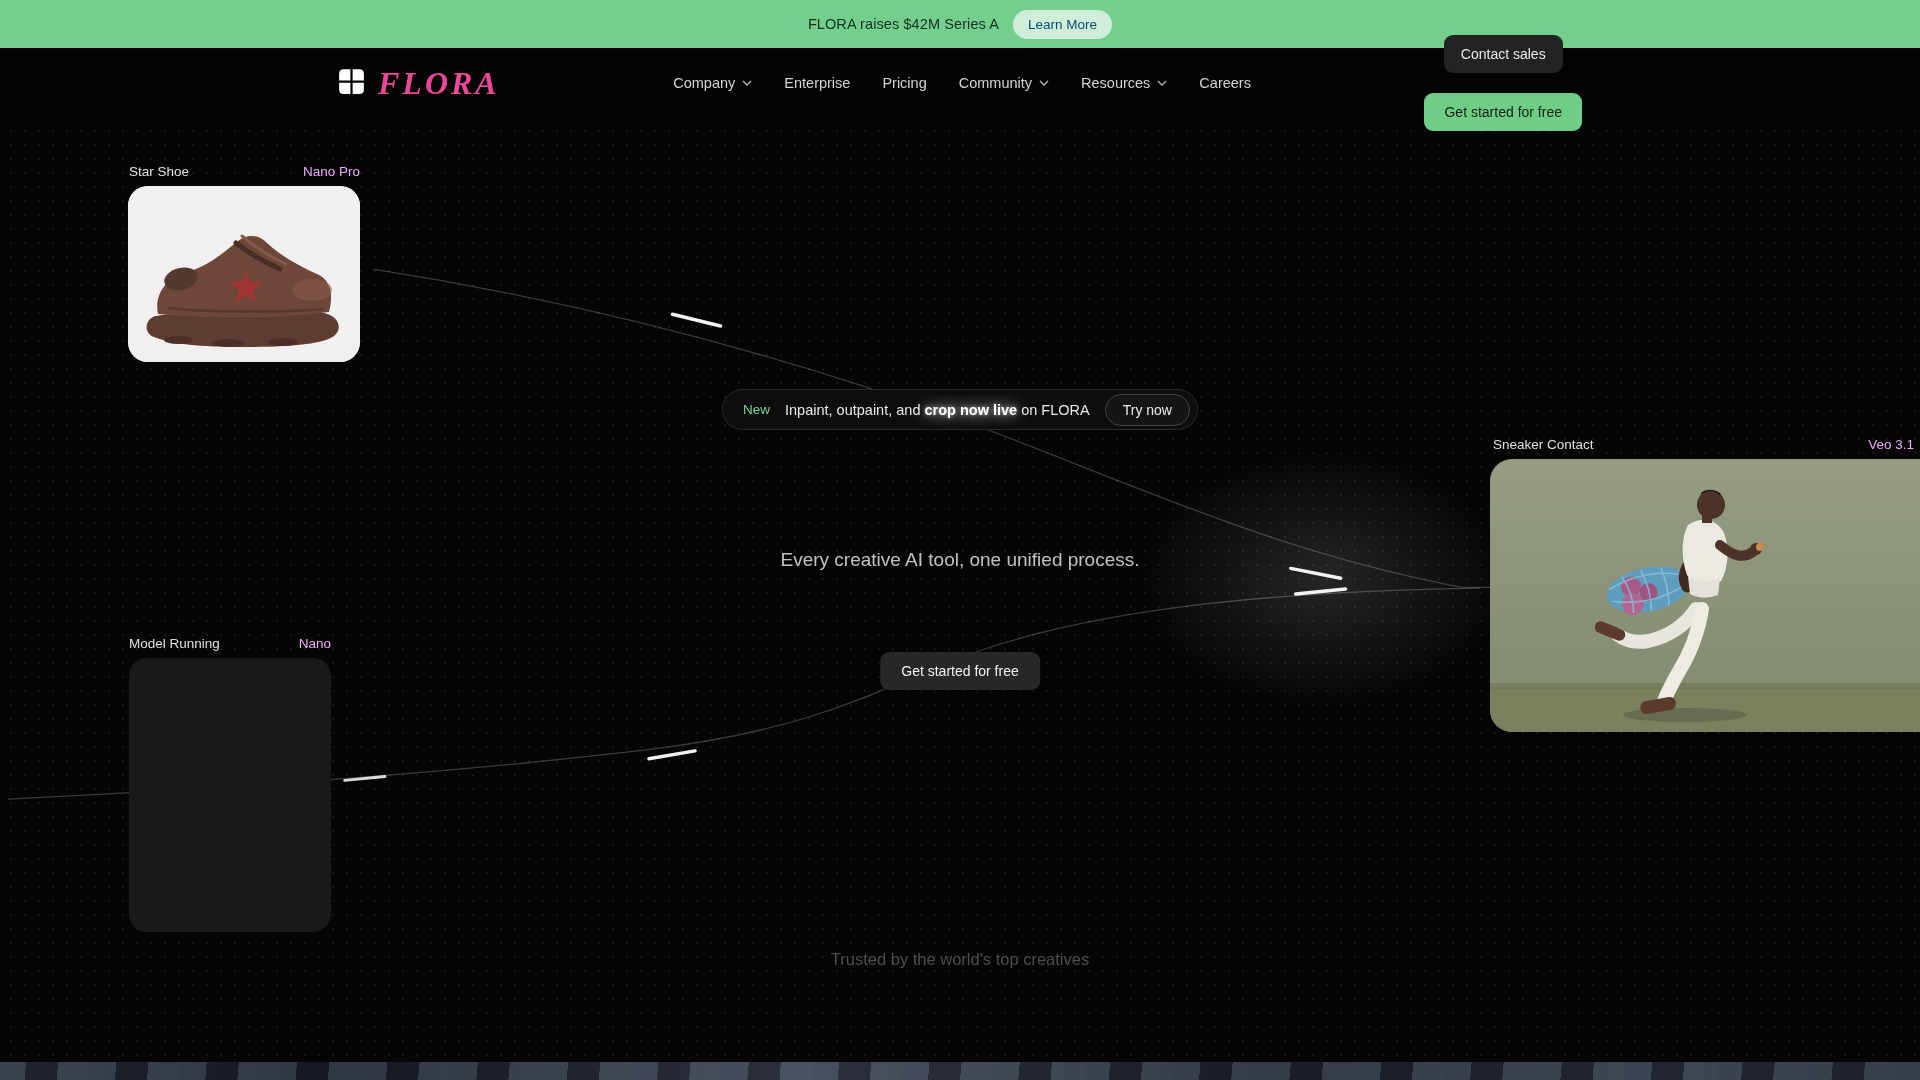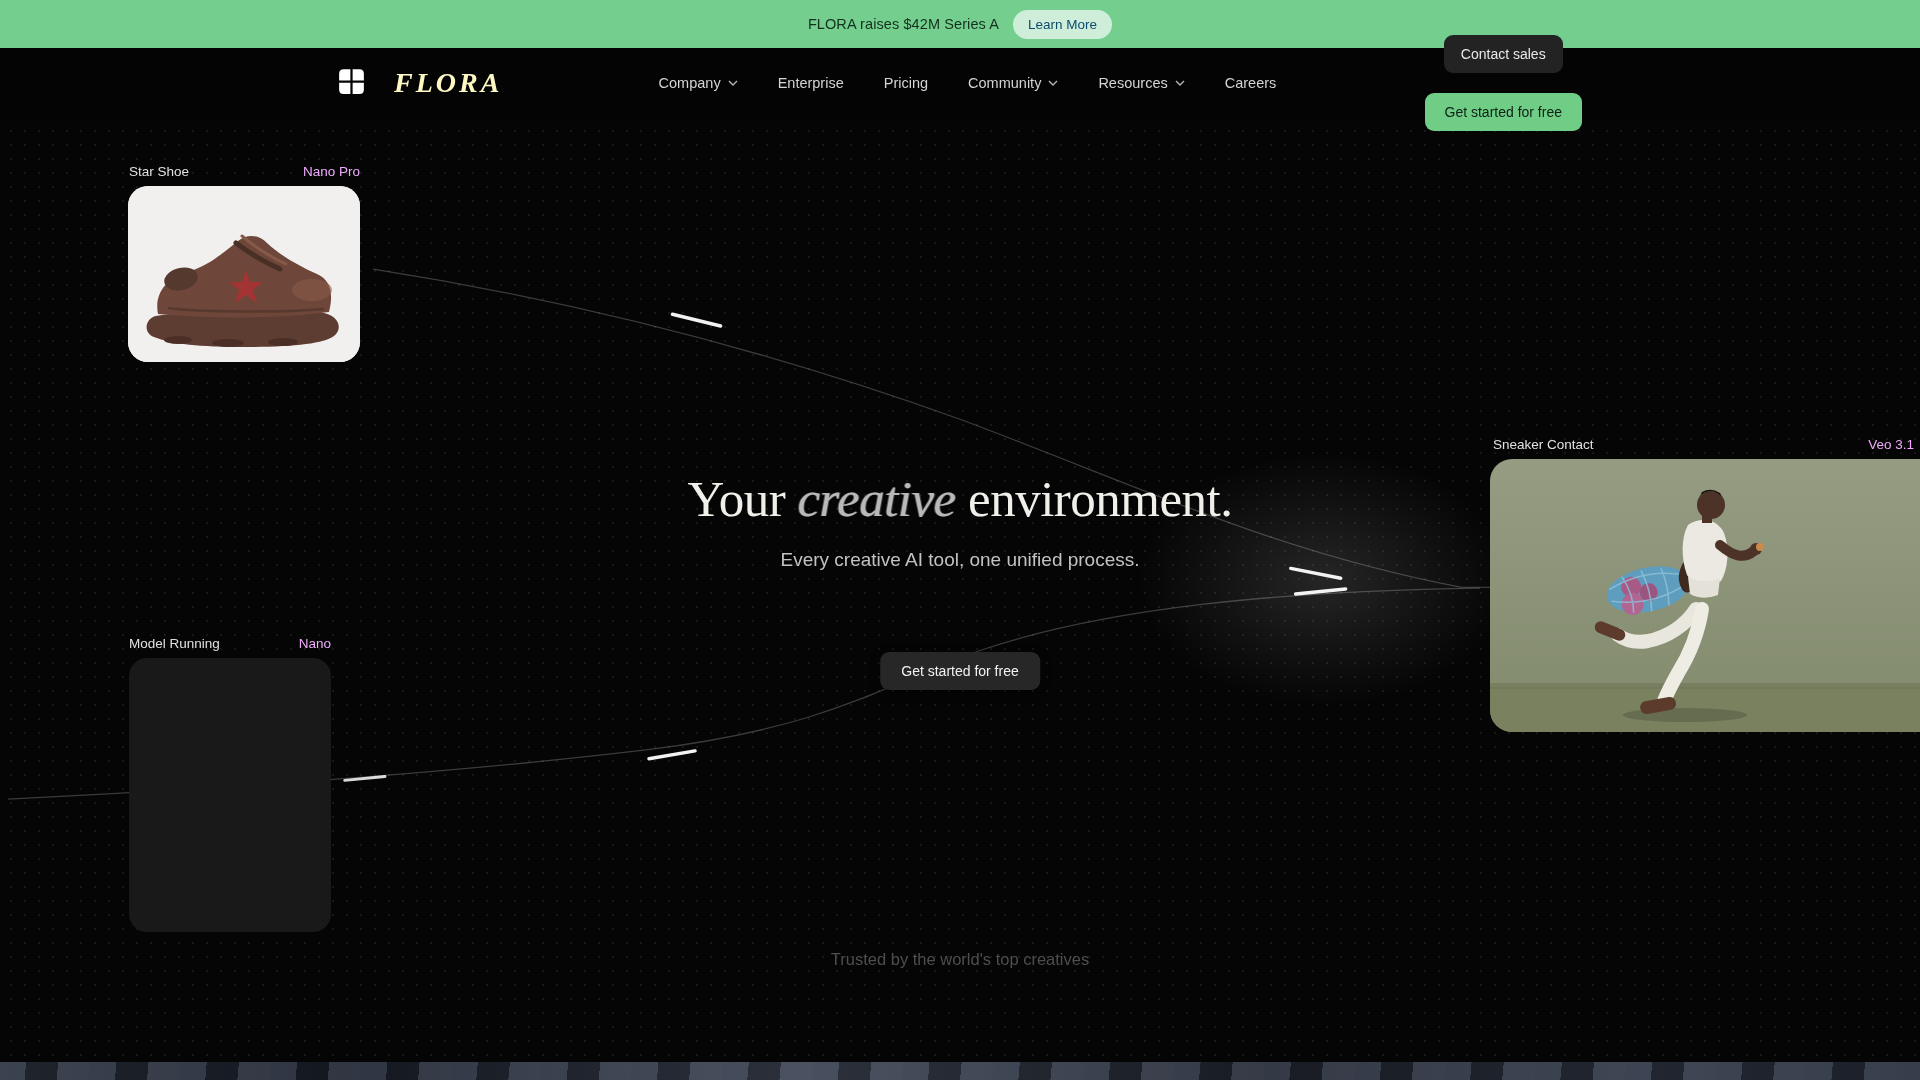--- a/index.html
+++ b/index.html
@@ -24,26 +24,26 @@
   
   .nav {
     position:absolute; top:48px; left:0; right:0; height:70px; background:#040404; z-index:10;
   }
   .nav-inner {
     margin:0 338px; height:100%; display:flex; align-items:center; justify-content:space-between;
   }
   .brand { display:flex; align-items:center; gap:13px; cursor:pointer; }
   .wordmark {
     font-family:"Liberation Serif", serif; font-style:italic; font-weight:600;
-    font-size:28px; color:#fef9c3; letter-spacing:3px;margin-left:16px;
+    font-size:32px; color:#ec4899; letter-spacing:3px;
   }
   .nav-links { display:flex; align-items:center; gap:32px; }
   .nav-link {
     display:flex; align-items:center; gap:7px; font-size:14.5px; color:#d4d4d4;
-    cursor:pointer; text-decoration:none;margin-left:8px;
+    cursor:pointer; text-decoration:none;
   }
   .nav-link svg { display:block; }
   .nav-ctas { display:flex; align-items:center; gap:20px;flex-direction:column; }
   .btn-dark {
     background:#232323; color:#e9e9e9; border:none; border-radius:9px;
     padding:11px 17px; font-size:14px; font-family:inherit; cursor:pointer;
   }
   .btn-green {
     background:#6fcd85; color:#0e2014; border:none; border-radius:9px;
     padding:11px 20px; font-size:14px; font-family:inherit; cursor:pointer; font-weight:500;
@@ -288,22 +288,26 @@
           <circle cx="221" cy="46" r="14" fill="#4c3227"></circle>
           <path d="M207 42 A14 14 0 0 1 233 40 L230 34 Q221 28 212 33 Z" fill="#17120e"></path>
 
           <path d="M230 86 C244 98 254 100 264 92" stroke="#4c3227" stroke-width="10" fill="none" stroke-linecap="round"></path>
           <circle cx="266" cy="90" r="6" fill="#4c3227"></circle>
           <circle cx="270" cy="88" r="4" fill="#c98a4e"></circle>
         </g>
       </svg>
     </div>
 
-
-    <h1 class="headline"><span>Your </span><span class="emph">creative</span><span> environment.</span></h1>
+    <div class="pill">
+      <span class="pill-badge">New</span>
+      <span class="pill-text"><span>Inpaint, outpaint, and </span><span class="pill-hl">crop now live</span><span> on FLORA</span></span>
+      <button class="pill-btn">Try now</button>
+    </div>
+
 
     <div class="subtitle">
       <div>Every creative AI tool, one unified process.</div>
     </div>
 
     <button class="hero-cta">Get started for free</button>
 
     <div class="trusted">Trusted by the world's top creatives</div>
   </div>
 

